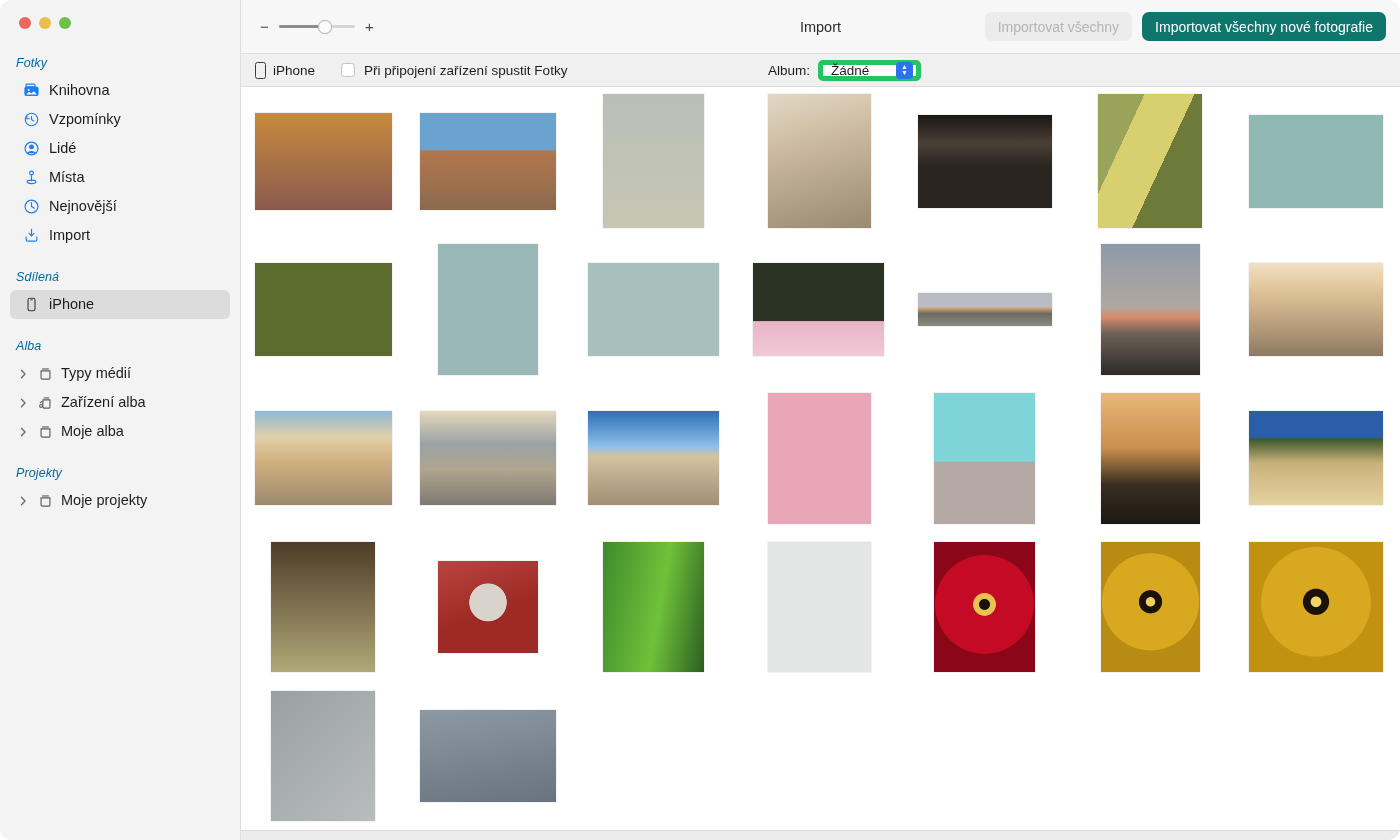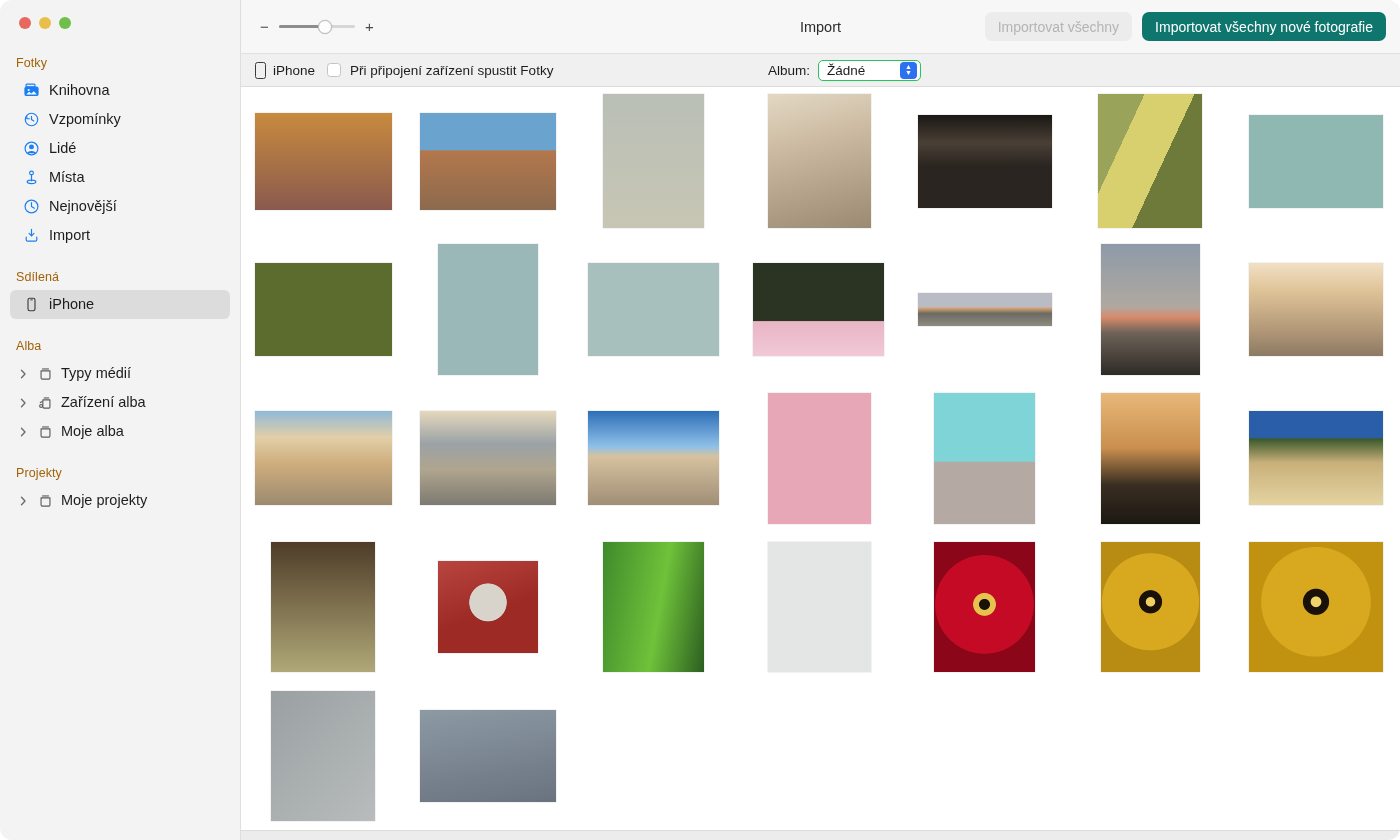--- a/index.html
+++ b/index.html
@@ -33,24 +33,25 @@
   }
   .light { width: 12px; height: 12px; border-radius: 50%; }
   .light.red { background: #e8675f; }
   .light.yellow { background: #e9bf4a; }
   .light.green { background: #70bf4a; }
 
   .side-scroll { padding-top: 56px; }
 
   .sec-header {
     font-size: 12.5px;
-    color: #a16207;
+    color: #0369a1;
     font-weight: 400;
     padding: 0 0 6px 16px;
     letter-spacing: 0.1px;
+    font-style: italic;
   }
   .sec-header.spaced { padding-top: 20px; }
 
   .srow {
     height: 29px;
     margin: 0 10px;
     border-radius: 6px;
     display: flex; align-items: center;
     padding-left: 12px;
     gap: 9px;
@@ -109,26 +110,26 @@
     background: #f0f0f0;
     border-top: 1px solid #e0e0e0;
     border-bottom: 1px solid #dcdcdc;
     display: flex; align-items: center;
     padding: 0 14px;
     position: relative;
     font-size: 13.5px; color: #1d1d1f;
   }
   .dev { display:flex; align-items:center; gap:7px; }
   .phone-ic { width: 11px; height: 17px; border: 1.3px solid #3c3c3e; border-radius: 2.5px; }
-  .autolaunch { display:flex; align-items:center; gap:9px; margin-left: 12px; }
+  .autolaunch { display:flex; align-items:center; gap:9px; margin-left: 26px; }
   .chk { width: 14px; height: 14px; border-radius: 3.5px; background: #fff; border: 1px solid #c3c3c3; }
   .album-grp { position:absolute; left: 527px; display:flex; align-items:center; gap:8px; }
   .popup {
     height: 21px; min-width: 103px;
-    background: #ffffff; border: 1px solid #22c55e; border-radius: 5px;
+    background: #ffffff; border: 5px solid #22c55e; border-radius: 5px;
     display:flex; align-items:center;
     padding-left: 8px; padding-right: 3px;
     font-size: 13.5px; color: #1d1d1f;
     position: relative;
     box-shadow: 0 0.5px 0.5px rgba(0,0,0,0.06);
   }
   .popup .pv { flex: 1 1 auto; }
   .stepper {
     width: 17px; height: 17px; border-radius: 4px;
     background: #2c72f0; color:#fff;

